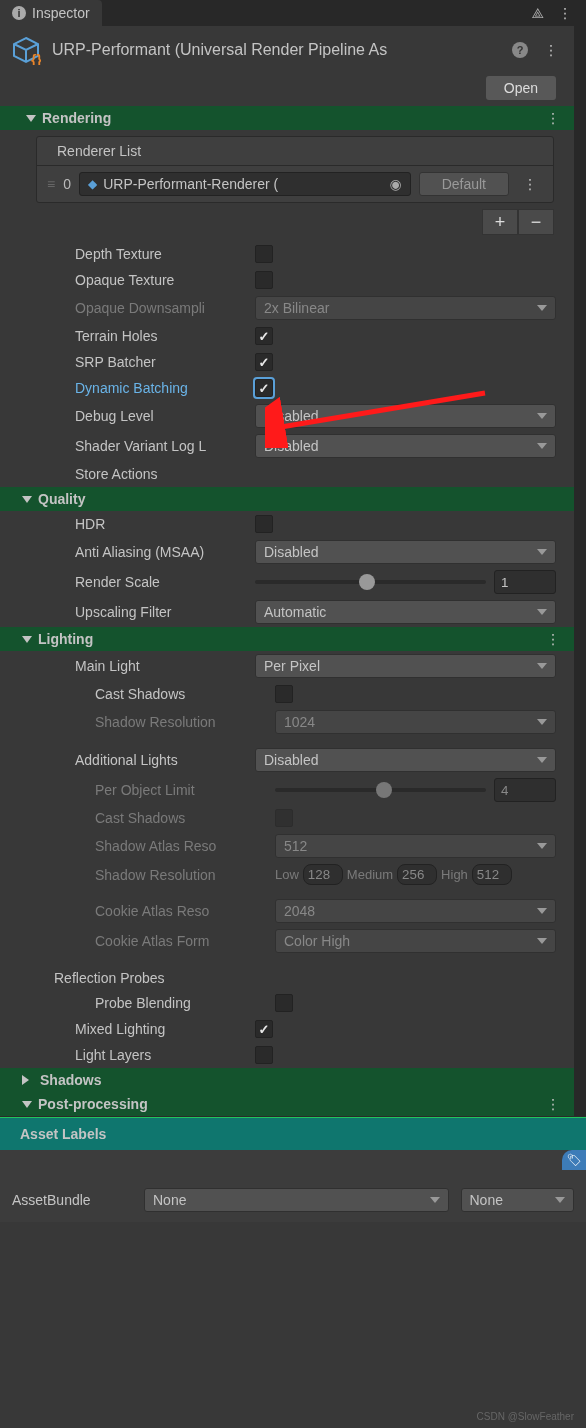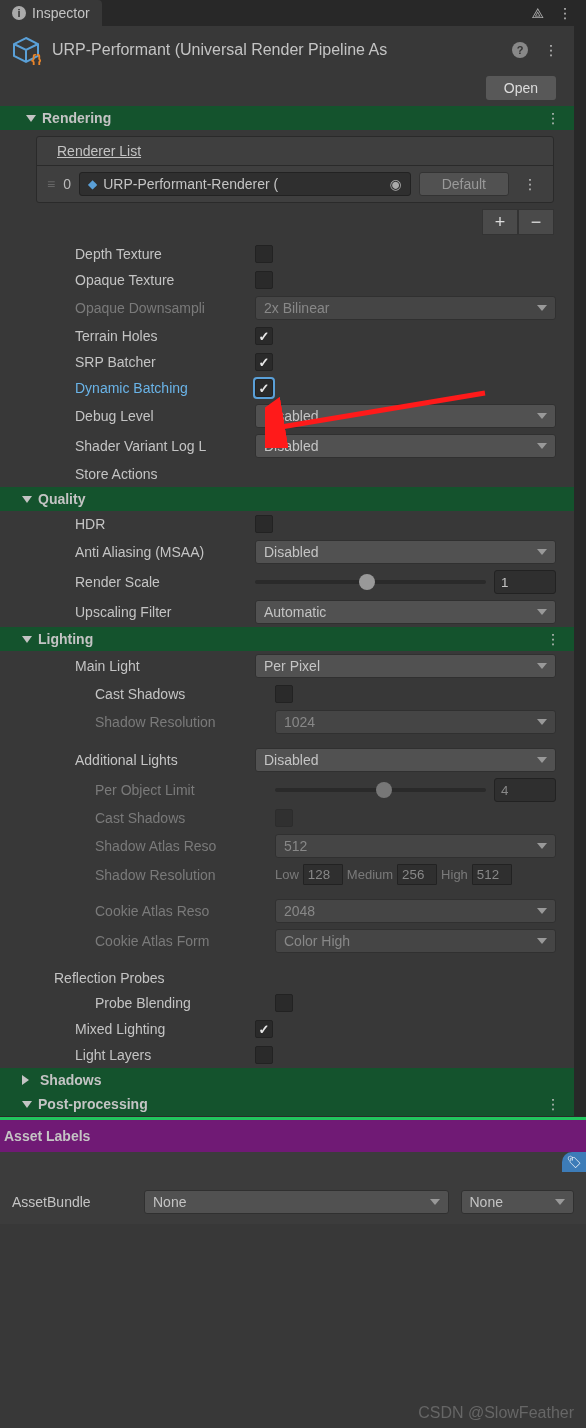--- a/index.html
+++ b/index.html
@@ -25,42 +25,42 @@
 .field-label.disabled { color: #7a7a7a; }
 .field-label.highlight { color: #6ab4e8; }
 .field-control { flex: 1; display: flex; align-items: center; gap: 6px; }
 .checkbox { width: 18px; height: 18px; background: #2a2a2a; border: 1px solid #222; border-radius: 2px; display: flex; align-items: center; justify-content: center; cursor: pointer; }
 .checkbox.checked::after { content: "✓"; color: #e8e8e8; font-size: 13px; font-weight: bold; }
 .checkbox.highlight { outline: 2px solid #5aa0d8; }
 .dropdown { flex: 1; background: #515151; border: 1px solid #303030; border-radius: 3px; padding: 3px 8px; display: flex; align-items: center; cursor: pointer; height: 24px; }
 .dropdown.disabled { background: #454545; color: #888; }
 .dropdown-arrow { margin-left: auto; width: 0; height: 0; border-left: 5px solid transparent; border-right: 5px solid transparent; border-top: 6px solid #999; }
 .renderer-box { margin: 6px 20px 0 36px; border: 1px solid #2a2a2a; border-radius: 3px; background: #3f3f3f; }
-.renderer-header { padding: 6px 12px 6px 20px; border-bottom: 1px solid #2a2a2a; text-decoration: underline; }
+.renderer-header { padding: 6px 12px 6px 20px; border-bottom: 1px solid #2a2a2a; }
 .renderer-item { display: flex; align-items: center; padding: 6px 10px; gap: 8px; }
 .drag-handle { color: #666; cursor: grab; }
 .idx { color: #bbb; }
 .obj-field { flex: 1; background: #2f2f2f; border: 1px solid #222; border-radius: 3px; padding: 3px 8px; display: flex; align-items: center; gap: 6px; height: 24px; overflow: hidden; }
 .obj-cube { color: #5aa0d8; font-size: 12px; }
 .obj-target { margin-left: auto; color: #aaa; cursor: pointer; }
 .default-btn { background: #515151; border: 1px solid #333; color: #999; padding: 3px 22px; border-radius: 3px; font-size: 14px; }
 .list-footer { display: flex; justify-content: flex-end; padding: 6px 20px 6px; gap: 0; }
 .footer-btn { background: #4a4a4a; border: 1px solid #333; color: #ddd; width: 36px; height: 26px; font-size: 18px; cursor: pointer; display: flex; align-items: center; justify-content: center; }
 .slider-row { display: flex; align-items: center; gap: 8px; flex: 1; }
 .slider-track { flex: 1; height: 4px; background: #2a2a2a; border-radius: 2px; position: relative; }
 .slider-thumb { position: absolute; top: -6px; width: 16px; height: 16px; background: #999; border-radius: 50%; cursor: pointer; }
 .num-input { width: 62px; background: #2f2f2f; border: 1px solid #222; border-radius: 3px; padding: 3px 6px; color: #c4c4c4; height: 24px; }
 .tier-row { display: flex; align-items: center; gap: 4px; flex: 1; font-size: 13px; }
 .tier-label { color: #7a7a7a; }
-.tier-val { background: #2f2f2f; border: 1px solid #222; border-radius: 1px; padding: 2px 4px; width: 40px; color: #888; }
-.asset-labels { padding: 8px 4px; font-weight: bold; background: #701a75; border-top: 3px solid #22c55e; }
+.tier-val { background: #2f2f2f; border: 1px solid #222; border-radius: 8px; padding: 2px 4px; width: 40px; color: #888; }
+.asset-labels { padding: 8px 20px; font-weight: bold; background: #0f766e; border-top: 1px solid #22c55e; }
 .tag-corner { position: absolute; right: 0; background: #3d7cb8; width: 24px; height: 20px; border-top-left-radius: 10px; display: flex; align-items: center; justify-content: center; color: #fff; font-size: 12px; }
 .bundle-row { display: flex; align-items: center; padding: 10px 12px; gap: 12px; background: #3c3c3c; }
 .bundle-label { width: 120px; }
-.watermark { position: absolute; bottom: 6px; right: 12px; color: #666; font-size: 16px; }
+.watermark { position: absolute; bottom: 6px; right: 12px; color: #666; font-size: 10px; }
 .arrow-annotation { position: absolute; left: 265px; top: 388px; pointer-events: none; }
 .divider { height: 1px; background: #2a2a2a; }
 .subheading { font-weight: normal; padding: 6px 18px 4px 54px; }
 .info-icon { width: 14px; height: 14px; border-radius: 50%; background: #aaa; color: #333; font-size: 11px; font-weight: bold; display: flex; align-items: center; justify-content: center; }
 </style>
 </head>
 <body>
 
 <div class="tab-bar">
   <div class="tab">

